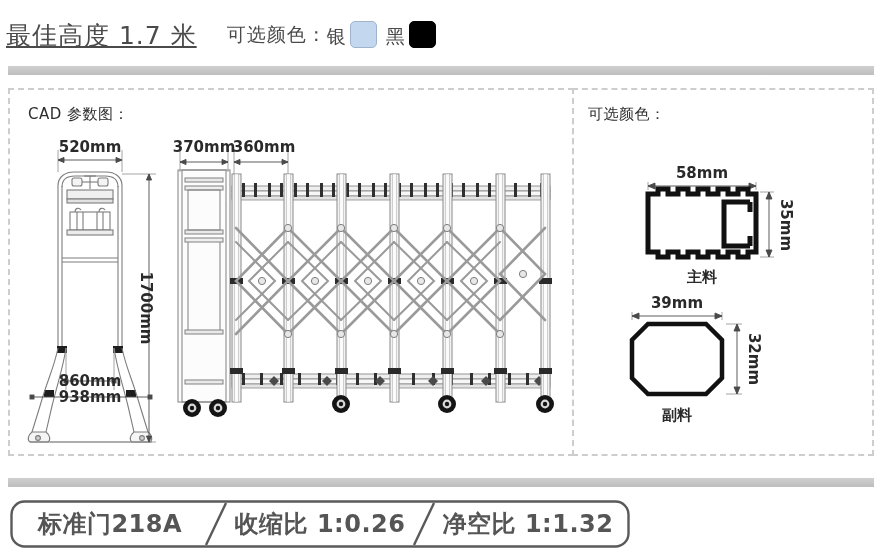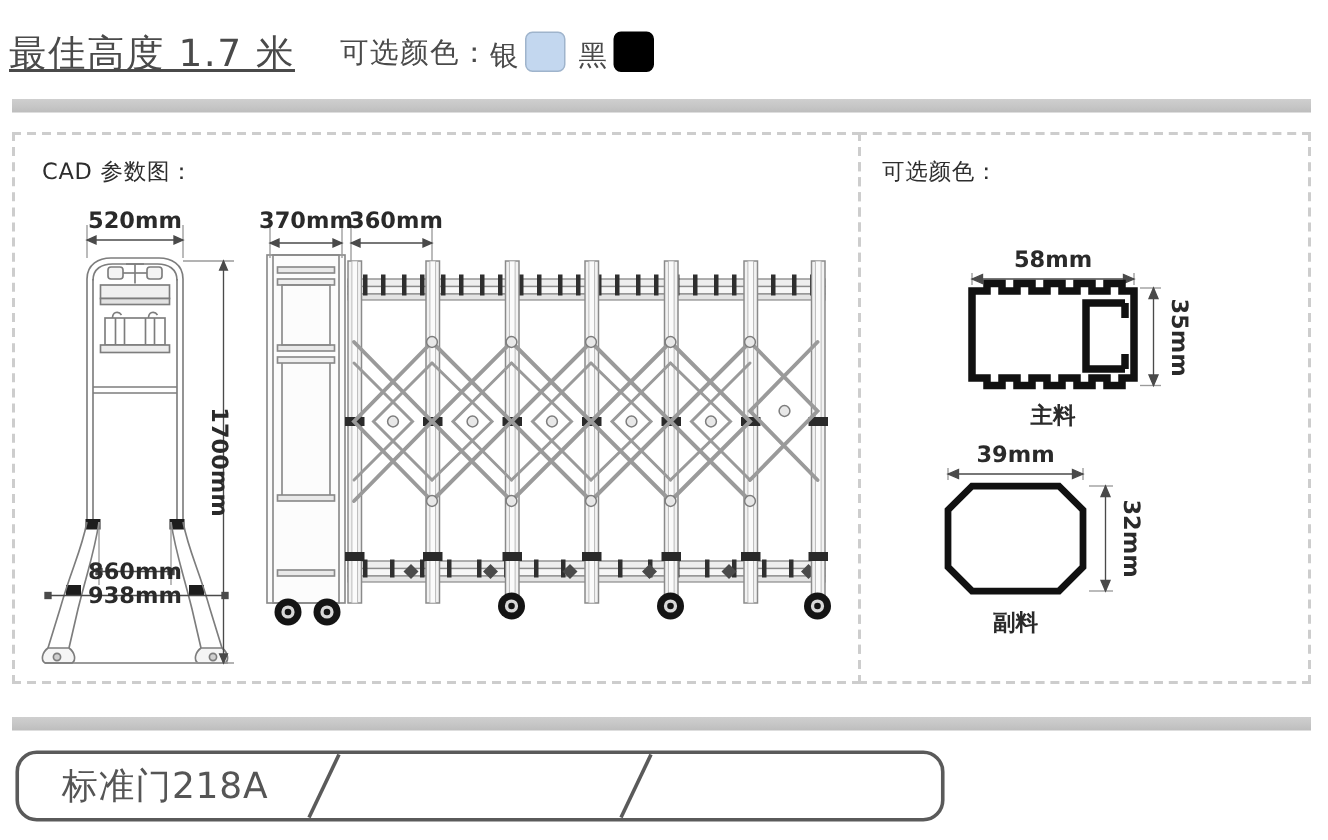--- a/index.html
+++ b/index.html
@@ -53,21 +53,21 @@
   }
   #cad-title{left:18px;top:15px;}
   #mat-title{left:14px;top:15px;}
 
   
   #cad-svg{position:absolute;left:0;top:0;}
   #mat-svg{position:absolute;left:0;top:0;}
 
   
   #banner{
-    position:absolute;left:10px;top:500px;width:620px;height:48px;
+    position:absolute;left:10px;top:500px;width:620px;height:48px;font-weight:bold;
   }
   .banner-seg{
     position:absolute;top:0;height:48px;
     display:flex;align-items:center;justify-content:center;
     font-size:24px;color:#555555;letter-spacing:0.5px;
     white-space:nowrap;
   }
 </style>
 </head>
 <body>
@@ -451,13 +451,15 @@
 
 <div class="graybar" id="graybar-bottom"></div>
 
 <div id="banner">
   <svg width="620" height="48" viewBox="0 0 620 48" style="position:absolute;left:0;top:0;">
     <rect x="1.5" y="1.5" width="617" height="45" rx="13" ry="13" fill="#ffffff" stroke="#5a5a5a" stroke-width="2.4"></rect>
     <path d="M196 45 L216 3" stroke="#5a5a5a" stroke-width="2.4" fill="none"></path>
     <path d="M404 45 L424 3" stroke="#5a5a5a" stroke-width="2.4" fill="none"></path>
   </svg>
   <div class="banner-seg" style="left:0;width:200px;">标准门218A</div>
+  <div class="banner-seg" style="left:210px;width:200px;">收缩比 1:0.26</div>
+  <div class="banner-seg" style="left:418px;width:200px;">净空比 1:1.32</div>
 </div>
 
 </body></html>

